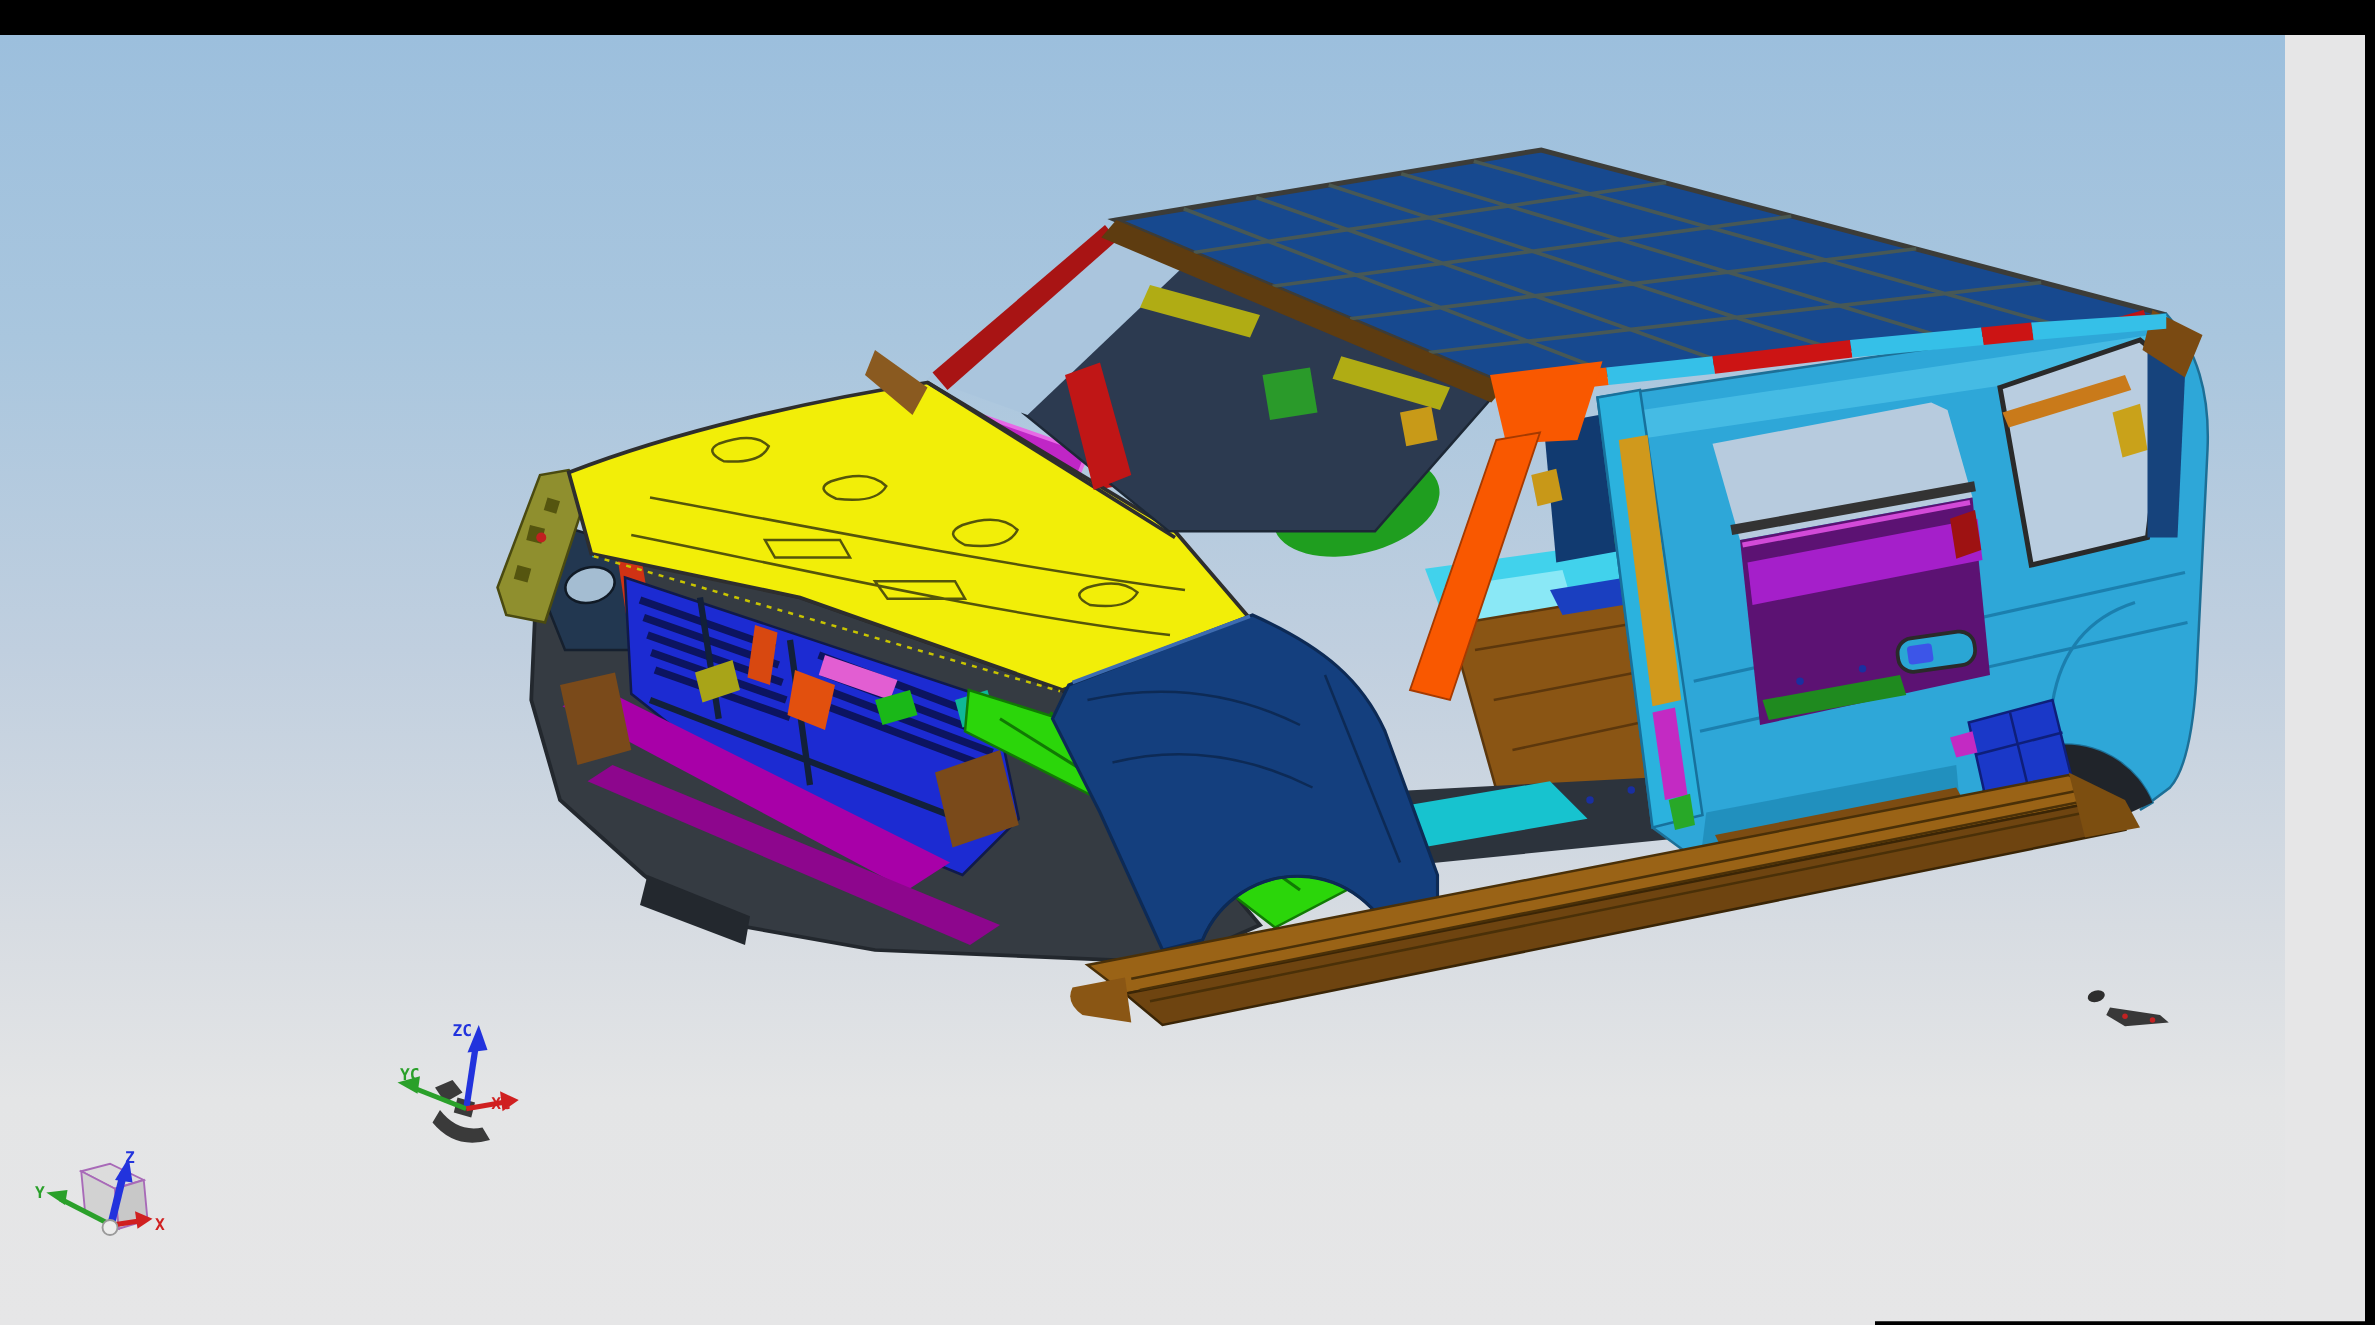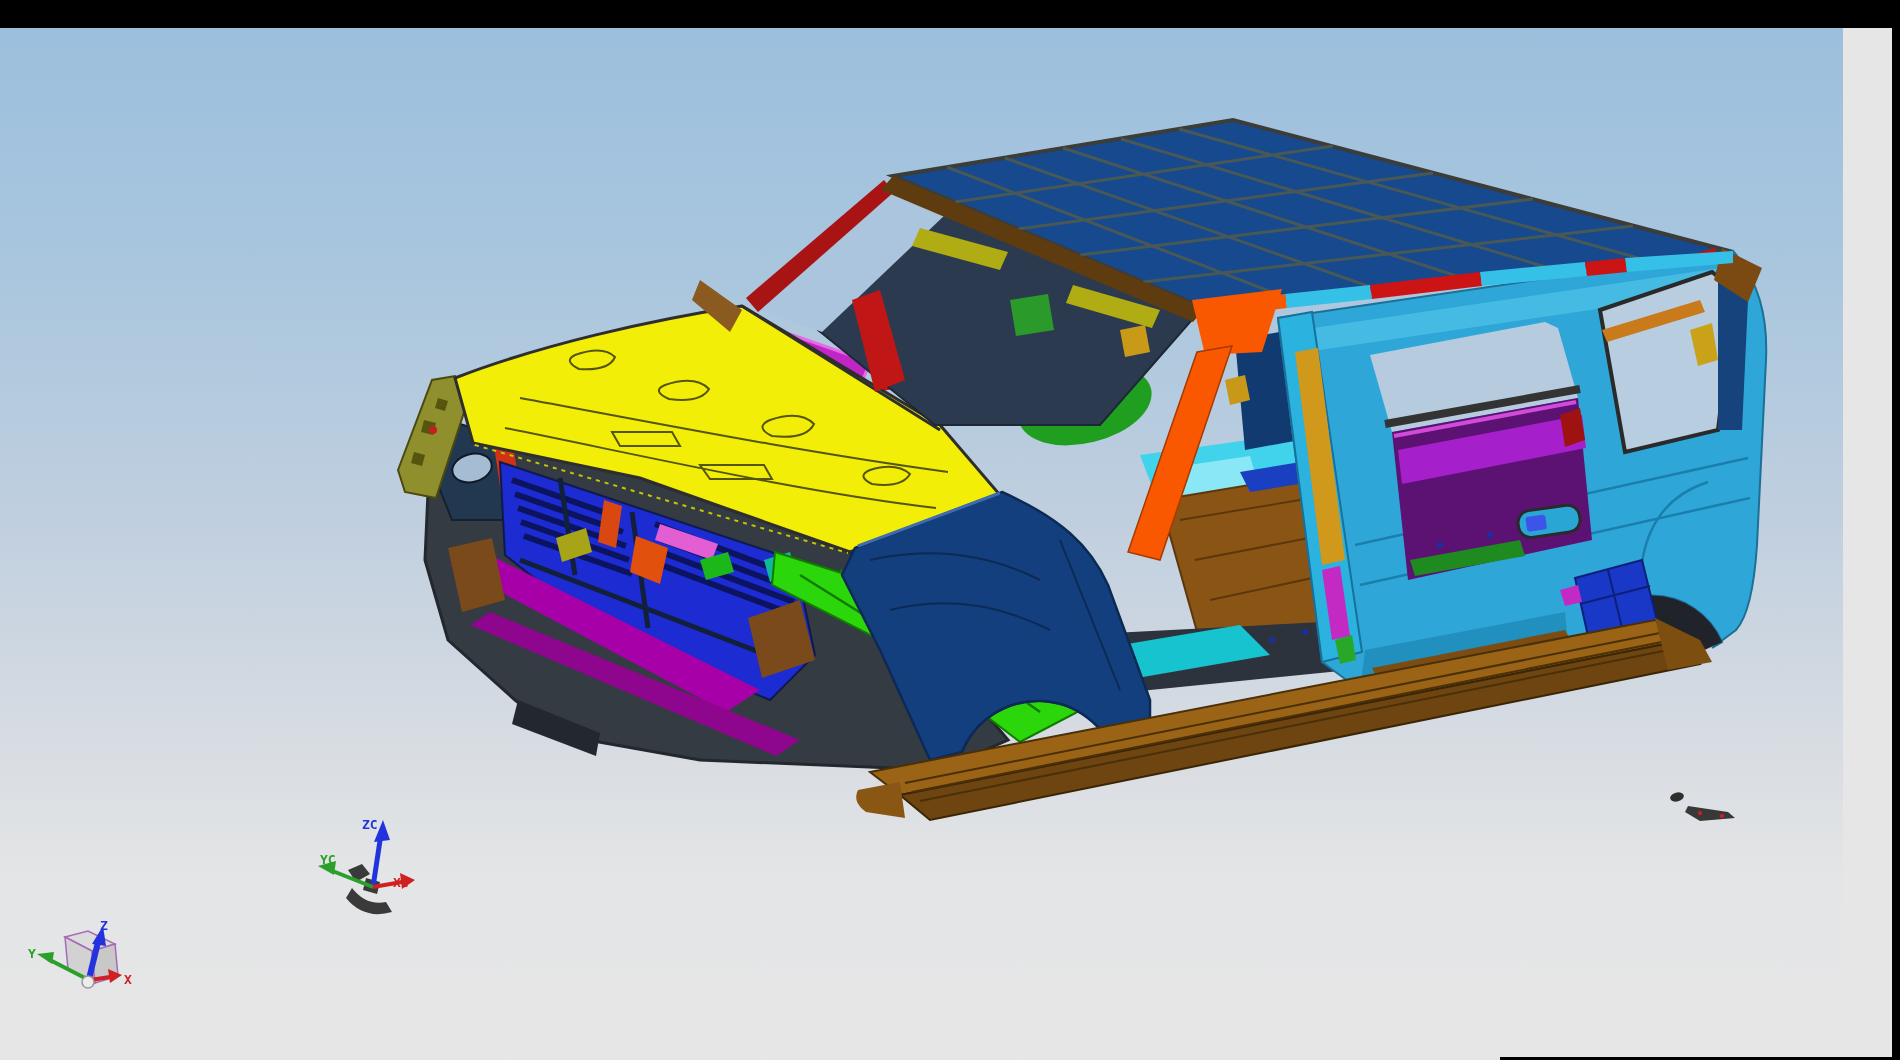--- a/index.html
+++ b/index.html
@@ -1,16 +1,16 @@
 <!DOCTYPE html>
 <html><head>
 <meta charset="utf-8">
 <style>
   html,body{margin:0;padding:0;width:1900px;height:1060px;overflow:hidden;background:#e6e6e7;}
-  .stage{position:relative;width:1828px;height:1060px;font-family:"Liberation Sans",sans-serif;padding-left:15px;}
+  .stage{position:relative;width:1828px;height:1060px;font-family:"Liberation Sans",sans-serif;}
   .bg{position:absolute;inset:0;
       background:linear-gradient(180deg,#9cbfdd 28px,#a9c6de 270px,#c0cfdf 520px,#d7dce2 740px,#e4e5e6 880px,#e6e6e7 100%);}
   svg{position:absolute;left:0;top:0;}
   .bar-top{position:absolute;left:0;top:0;width:1900px;height:28px;background:#000;}
   .bar-right{position:absolute;left:1892px;top:0;width:8px;height:1060px;background:#000;}
   .bar-bottom{position:absolute;left:1500px;top:1057px;width:400px;height:3px;background:#000;}
   text.lbl{font-family:"DejaVu Sans Mono",monospace;font-size:13px;font-weight:bold;}
 </style>
 </head>
 <body>

